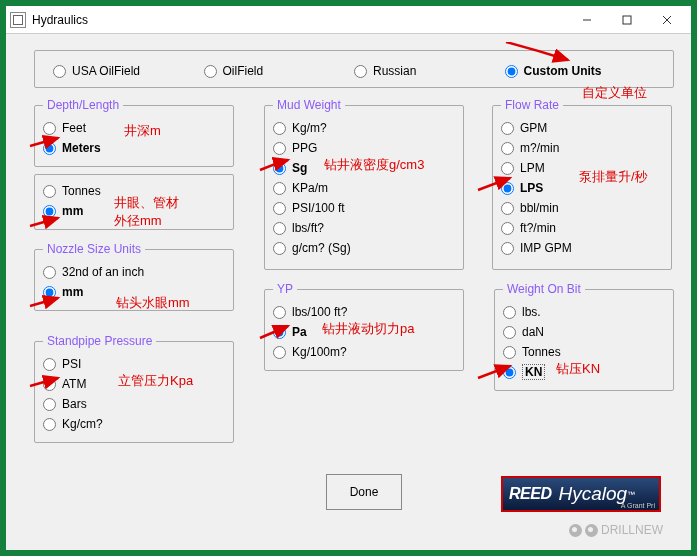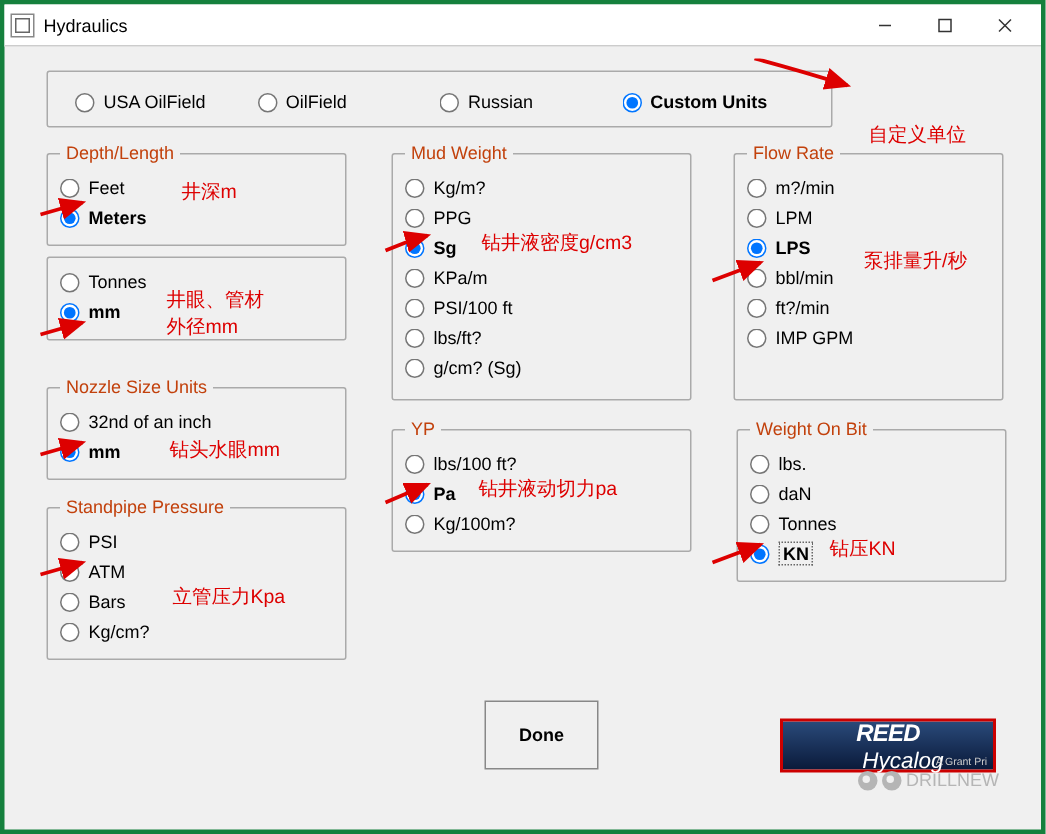--- a/index.html
+++ b/index.html
@@ -1,56 +1,56 @@
 <!DOCTYPE html>
 <html><head>
 <meta charset="utf-8">
 <style>
   * { box-sizing: border-box; font-family: "Microsoft Sans Serif", Tahoma, Arial, sans-serif; font-size: 12px; }
   body { margin: 0; background: #f0f0f0; }
-  .window { width: 697px; height: 556px; background: #f0f0f0; border: 3px solid #15803d; position: relative; }
+  .window { width: 697px; height: 556px; background: #f0f0f0; border: 6px solid #15803d; position: relative; }
   .titlebar { height: 28px; background: #fff; border-bottom: 1px solid #ccc; display: flex; align-items: center; padding: 0 4px; }
   .titlebar .icon { width: 16px; height: 16px; background: #fff; border: 1px solid #888; margin-right: 6px; position: relative; }
   .titlebar .icon::before { content: ""; position: absolute; left: 2px; top: 2px; width: 8px; height: 8px; border: 1px solid #666; }
   .titlebar .title { flex: 1; color: #000; }
   .winbtns { display: flex; }
   .winbtn { width: 40px; height: 26px; display: flex; align-items: center; justify-content: center; color: #333; }
   .client { position: absolute; left: 10px; top: 36px; right: 10px; bottom: 10px; }
 
   fieldset.group { border: 1px solid #aaa; border-radius: 2px; margin: 0; padding: 6px 8px 8px 8px; position: absolute; background: #f0f0f0; }
-  fieldset.group > legend { padding: 0 4px; color: #c2410c; }
+  fieldset.group > legend { padding: 0 4px; color: #8b5cf6; }
 
   .radio-row { display: flex; align-items: center; height: 20px; position: relative; }
   .radio-row input { margin: 0 6px 0 0; }
   .radio-row label { cursor: default; }
 
   .annot { position: absolute; color: #d00; font-family: "Microsoft YaHei", Arial, sans-serif; font-size: 13px; white-space: nowrap; pointer-events: none; }
   .arrow { position: absolute; pointer-events: none; }
 
-  .done-btn { position: absolute; left: 310px; bottom: 30px; width: 76px; height: 46px; border: 1px solid #888; background: #f0f0f0; cursor: pointer; font-weight: bold; }
+  .done-btn { position: absolute; left: 310px; bottom: 30px; width: 76px; height: 36px; border: 1px solid #888; background: #f0f0f0; cursor: pointer; font-weight: normal; }
 
   .logo { position: absolute; right: 20px; bottom: 28px; }
-  .logo-box { width: 144px; height: 36px; border: 2px solid #c00; background: linear-gradient(#2a4a7a, #0a1a3a); display: flex; align-items: center; padding: 0 6px; position: relative; flex-direction: column; }
+  .logo-box { width: 160px; height: 36px; border: 2px solid #c00; background: linear-gradient(#2a4a7a, #0a1a3a); display: flex; align-items: center; padding: 0 6px; position: relative; }
   .logo-reed { color: #fff; font-weight: bold; font-style: italic; font-size: 16px; letter-spacing: -0.5px; }
-  .logo-hyc { color: #fff; font-style: italic; font-size: 15px; margin-left: 20px; }
+  .logo-hyc { color: #fff; font-style: italic; font-size: 19px; margin-left: 7px; }
   .logo-tm { color: #fff; font-size: 8px; vertical-align: top; }
   .logo-sub { position: absolute; right: 4px; bottom: 1px; color: #ccc; font-size: 7px; }
 
-  .watermark { position: absolute; right: 18px; bottom: 16px; color: #b5b5b5; font-size: 12px; display: flex; align-items: center; gap: 3px; }
+  .watermark { position: absolute; right: 18px; bottom: 3px; color: #b5b5b5; font-size: 12px; display: flex; align-items: center; gap: 3px; }
   .wm-ico { width: 13px; height: 13px; border-radius: 50%; background: #b5b5b5; position: relative; }
   .wm-ico::before { content: ""; position: absolute; left: 3px; top: 3px; width: 5px; height: 5px; background: #f0f0f0; border-radius: 50%; }
 
   
-  #g-locales { left: 18px; top: 8px; width: 524px; height: 38px; padding-top: 10px; }
+  #g-locales { left: 18px; top: 8px; width: 640px; height: 38px; padding-top: 10px; }
   #g-locales .row { display: flex; justify-content: space-between; padding: 0 10px; }
   #g-locales .radio-row { flex: 1; }
 
   #g-depth { left: 18px; top: 56px; width: 200px; }
   #g-hole  { left: 18px; top: 132px; width: 200px; }
-  #g-nozzle{ left: 18px; top: 212px; width: 200px; }
+  #g-nozzle{ left: 18px; top: 200px; width: 200px; }
   #g-stand { left: 18px; top: 292px; width: 200px; }
 
   #g-mud   { left: 248px; top: 56px; width: 200px; height: 172px; }
   #g-yp    { left: 248px; top: 240px; width: 200px; }
 
   #g-flow  { left: 476px; top: 56px; width: 180px; height: 172px; }
   #g-wob   { left: 478px; top: 240px; width: 180px; }
 
   .sel-box { border: 1px dotted #666; padding: 0 2px; display: inline-block; }
 </style>
@@ -205,20 +205,24 @@
       <div class="radio-row">
           <input type="radio" name="yp" style="">
           <label>Kg/100m?</label>
         </div>
     </fieldset>
 
     <fieldset id="g-flow" class="group">
       <legend>Flow Rate</legend>
       <div class="radio-row">
           <input type="radio" name="fl" style="">
+          <label>GPM</label>
+        </div>
+      <div class="radio-row">
+          <input type="radio" name="fl" style="">
           <label>m?/min</label>
         </div>
       <div class="radio-row">
           <input type="radio" name="fl" style="">
           <label>LPM</label>
         </div>
       <div class="radio-row">
           <input type="radio" name="fl" checked="" style="">
           <label style="font-weight:bold">LPS</label>
         </div>
@@ -254,21 +258,21 @@
           <input type="radio" name="wob" checked="" style="">
           <label style="font-weight:bold"><span class="sel-box">KN</span></label>
         </div>
     </fieldset>
 
     <div class="annot" style="left:566px; top:42px;">自定义单位</div>
     <div class="annot" style="left:108px; top:80px;">井深m</div>
     <div class="annot" style="left:98px; top:152px;">井眼、管材</div>
     <div class="annot" style="left:98px; top:170px;">外径mm</div>
     <div class="annot" style="left:100px; top:252px;">钻头水眼mm</div>
-    <div class="annot" style="left:102px; top:330px;margin-top:20px;">立管压力Kpa</div>
+    <div class="annot" style="left:102px; top:330px;">立管压力Kpa</div>
     <div class="annot" style="left:308px; top:114px;">钻井液密度g/cm3</div>
     <div class="annot" style="left:306px; top:278px;">钻井液动切力pa</div>
     <div class="annot" style="left:563px; top:126px;">泵排量升/秒</div>
     <div class="annot" style="left:540px; top:318px;">钻压KN</div>
 
     <svg class="arrow" style="left:0; top:0; width:100%; height:100%;">
       <defs>
           <marker id="ah" markerWidth="8" markerHeight="8" refX="6" refY="3" orient="auto">
             <path d="M0,0 L7,3 L0,6 Z" fill="#d00"></path>
           </marker>

